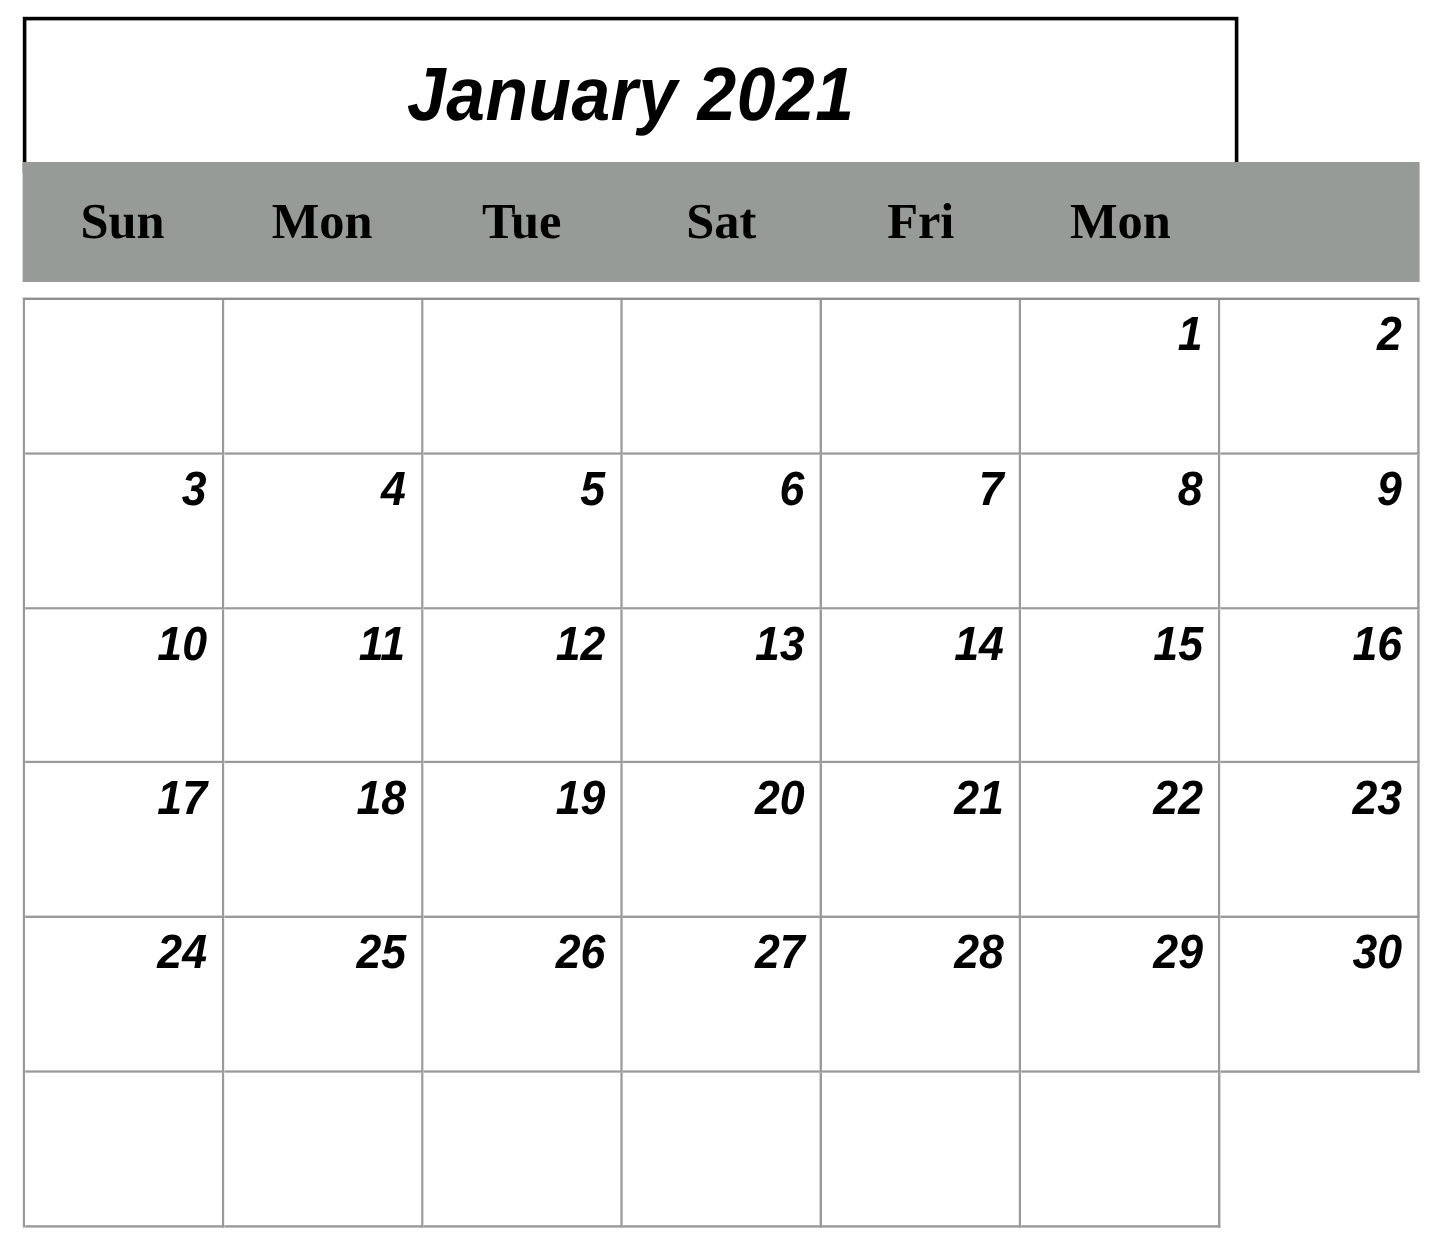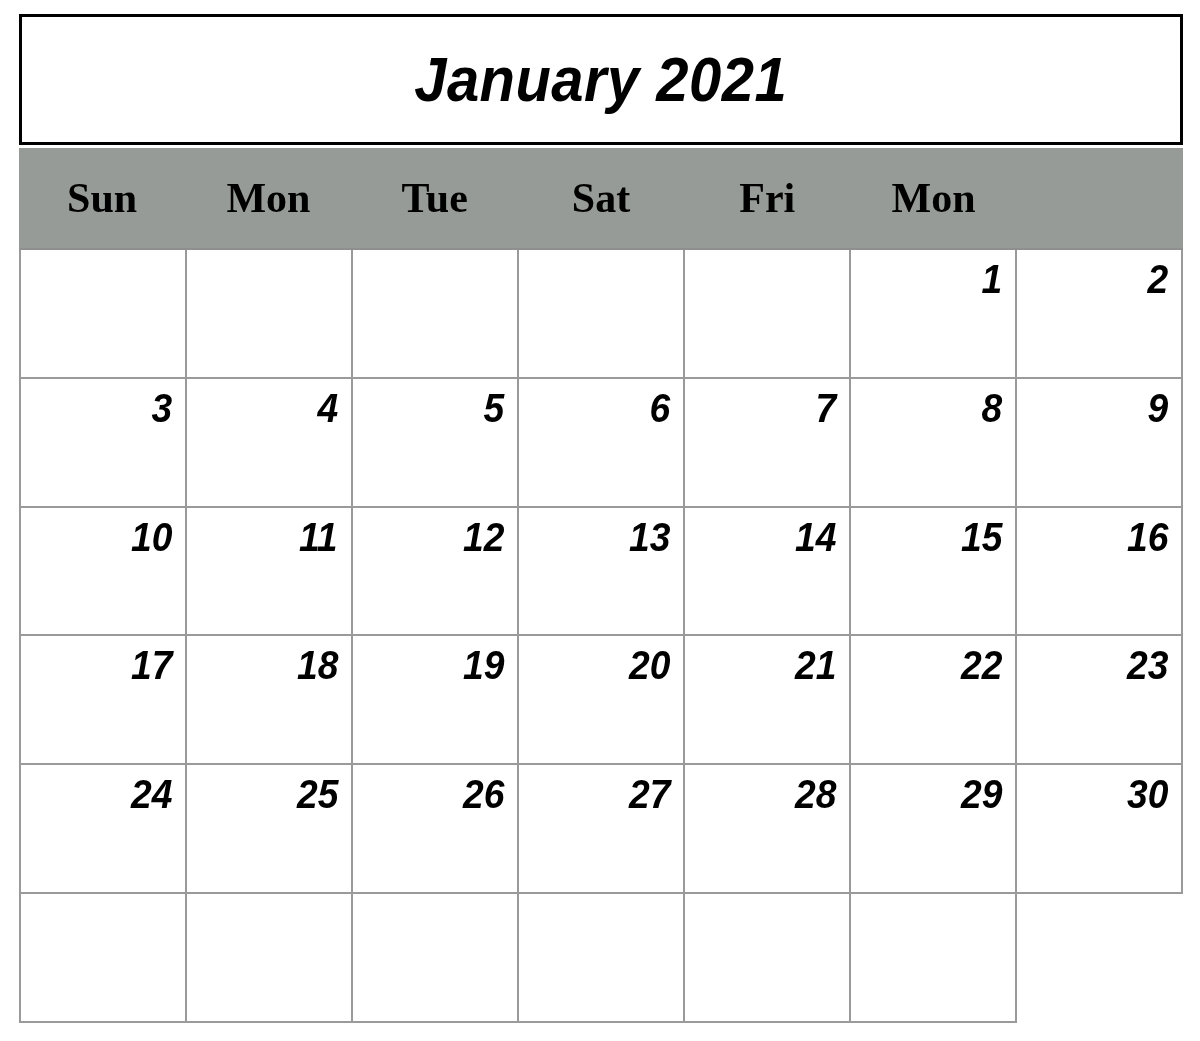--- a/index.html
+++ b/index.html
@@ -22,21 +22,21 @@
     box-sizing: border-box;
     background: #ffffff;
     overflow: hidden;
   }
 
   
   .title-bar {
     position: absolute;
     left: 19px;
     top: 14px;
-    width: 1164px;
+    width: 1013px;
     height: 131px;
     box-sizing: border-box;
     border: 3px solid #000000;
     background: #ffffff;
     display: flex;
     align-items: center;
     justify-content: center;
   }
   .title-text {
     font-family: "Liberation Sans", "DejaVu Sans", sans-serif;
@@ -48,21 +48,21 @@
     line-height: 1;
     transform: scaleX(0.92);
     transform-origin: center center;
     white-space: nowrap;
   }
 
   
   .weekday-row {
     position: absolute;
     left: 19px;
-    top: 148px;
+    top: 135px;
     width: 1164px;
     height: 100px;
     display: grid;
     grid-template-columns: repeat(7, 1fr);
     background: #969b97;
   }
   .weekday-cell {
     display: flex;
     align-items: center;
     justify-content: center;

